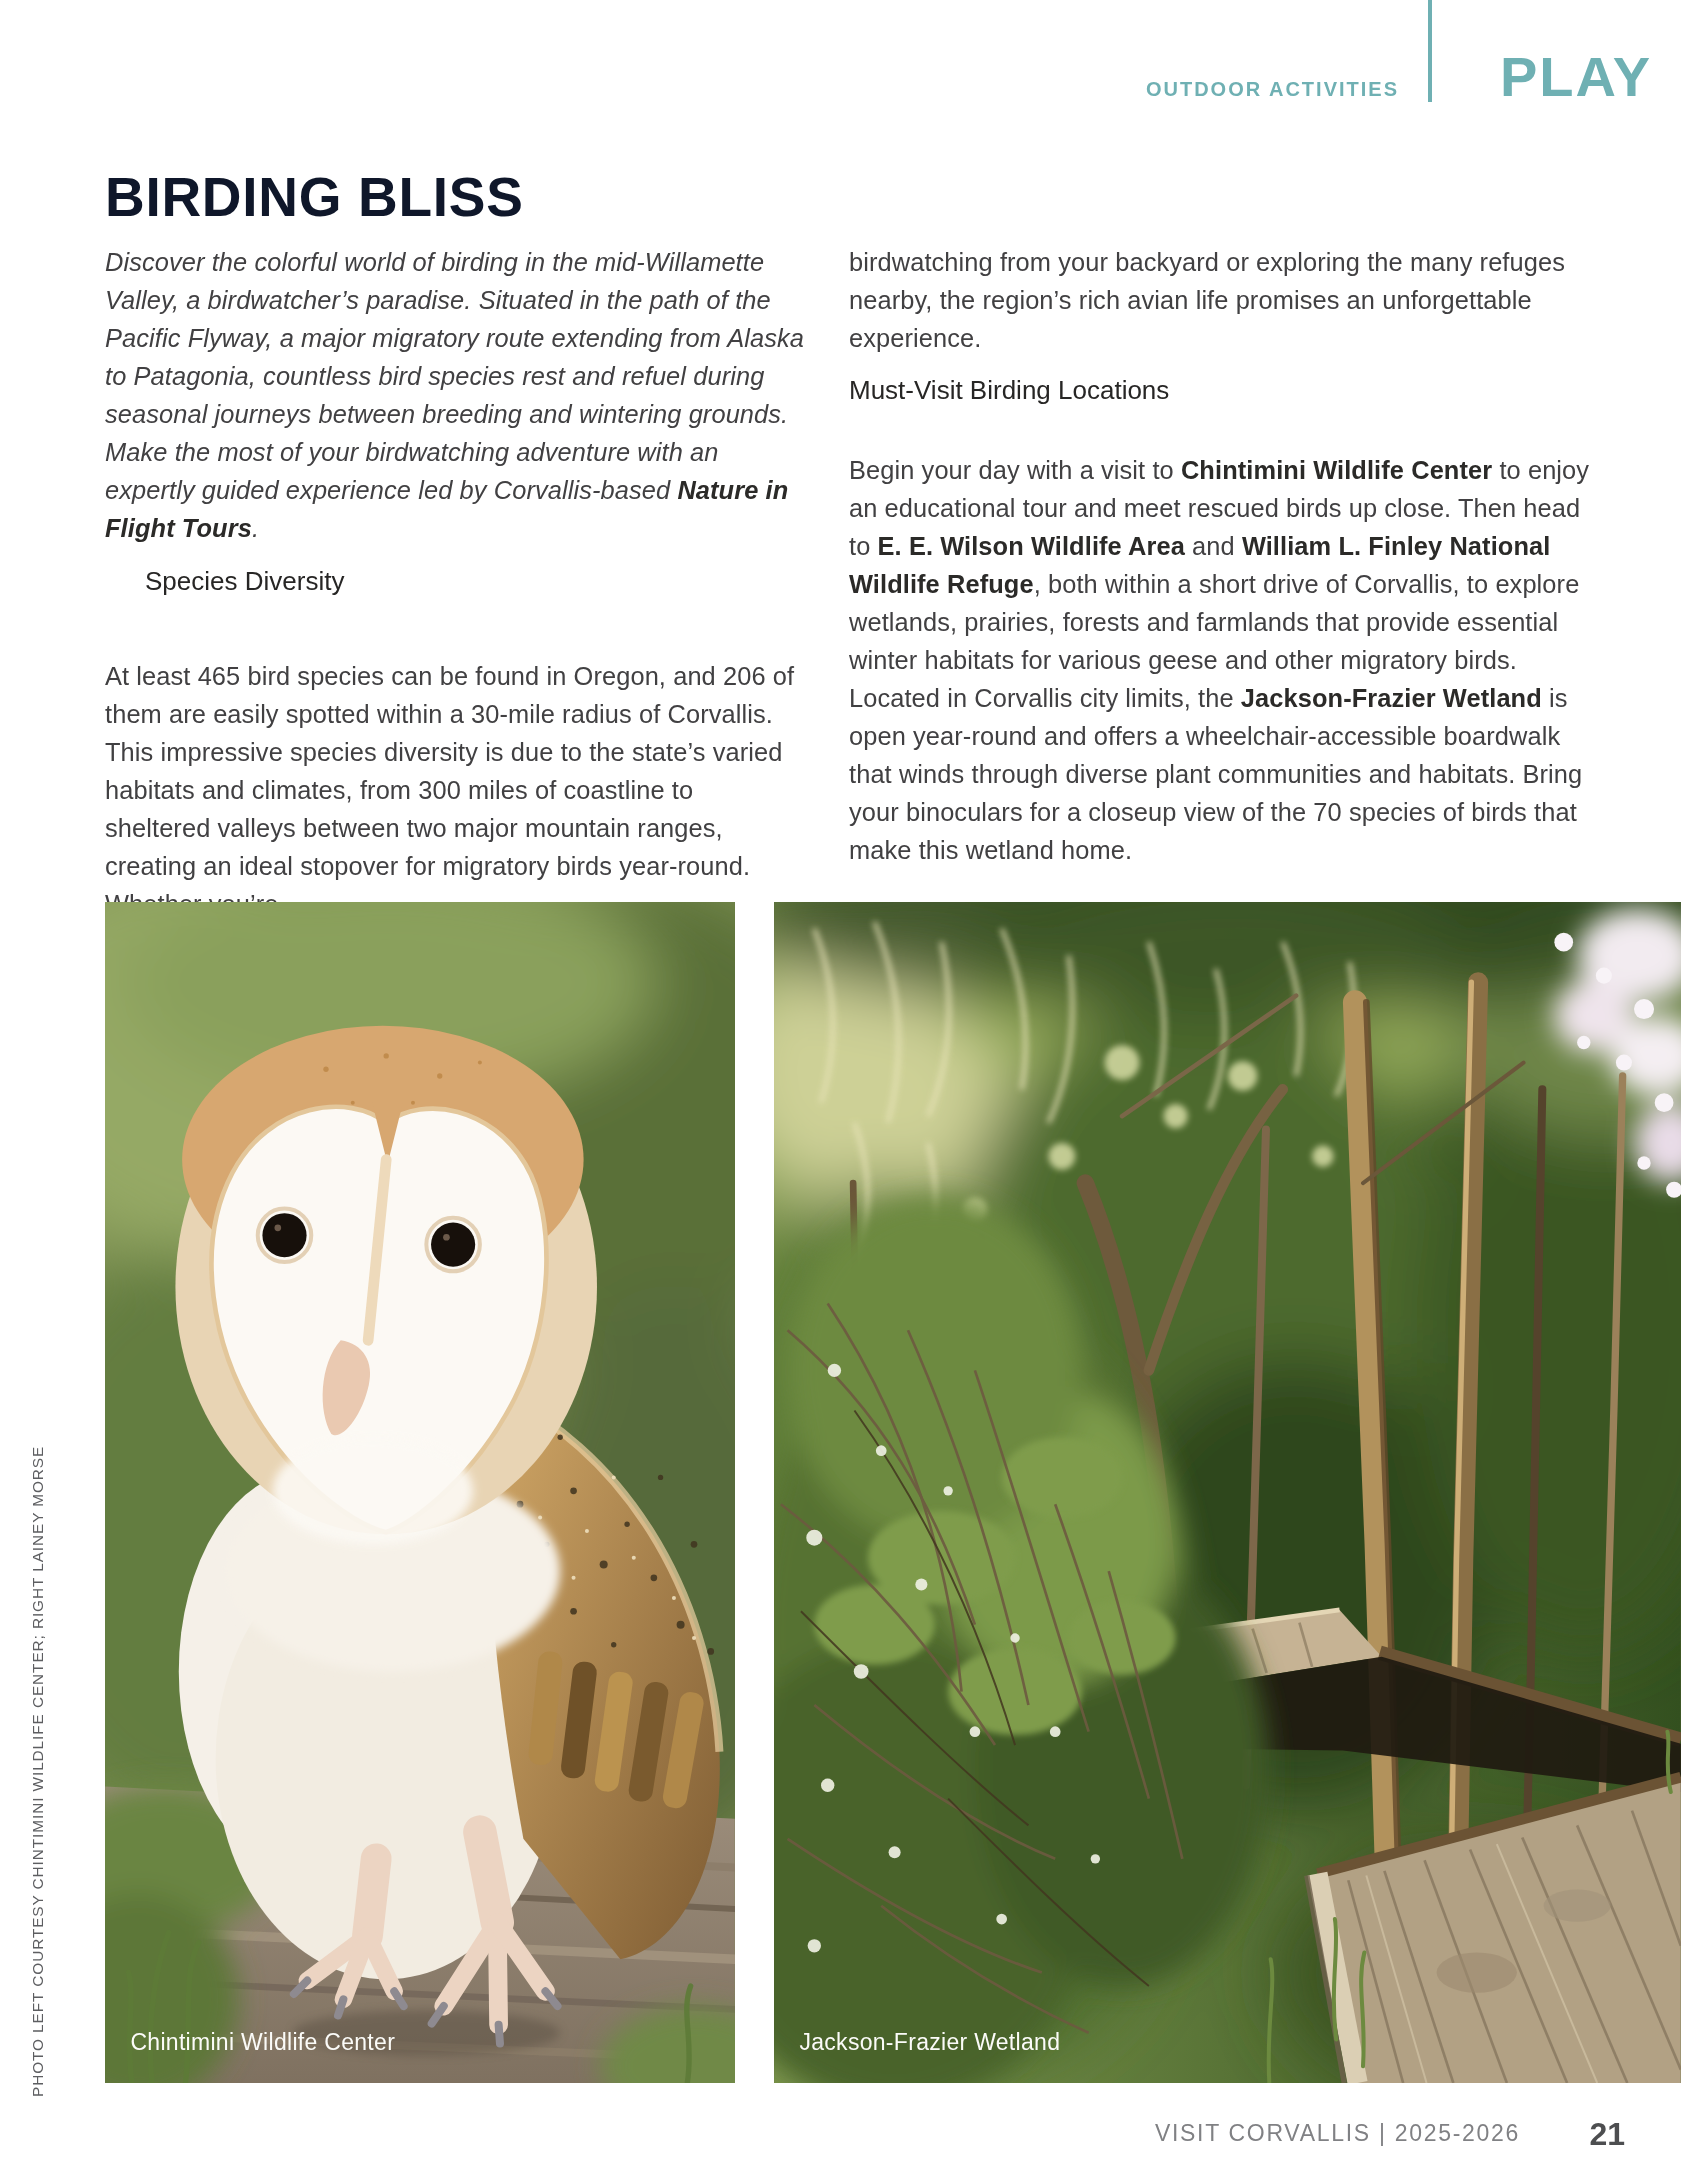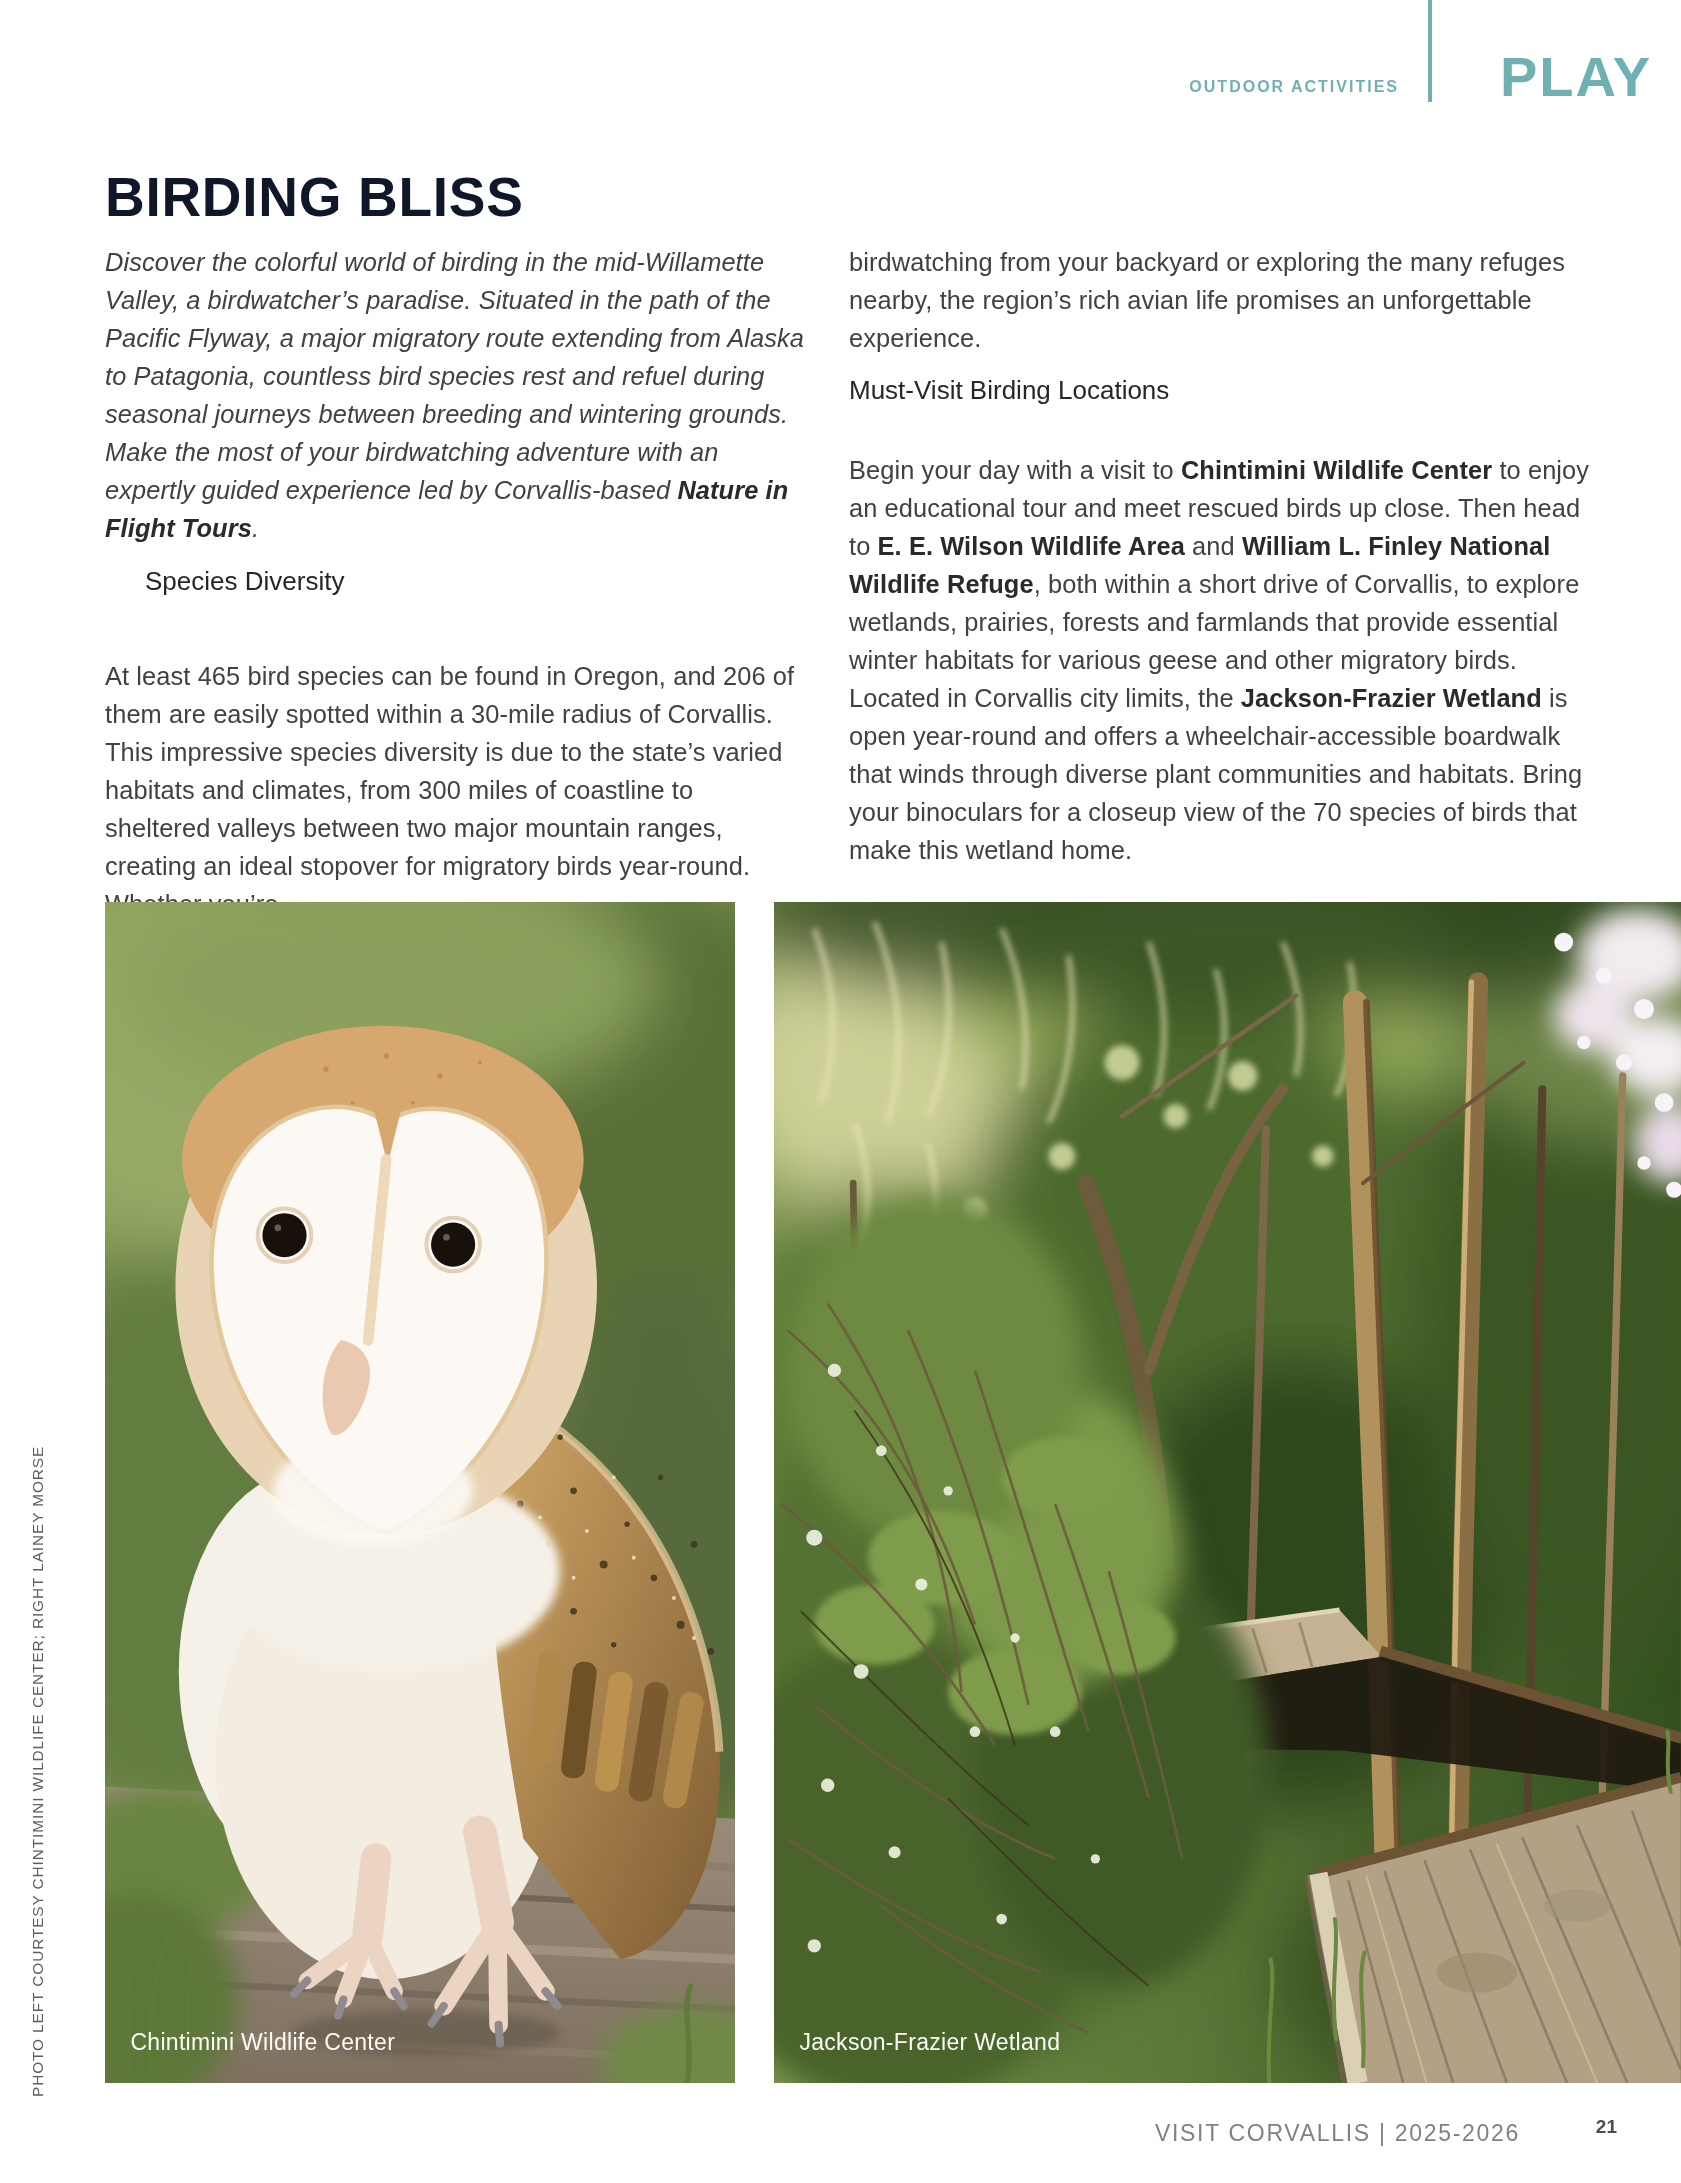--- a/index.html
+++ b/index.html
@@ -2,21 +2,21 @@
 <html style="font-size:10.7px"><head>
 <meta charset="utf-8">
 <style>
   html,body{margin:0;padding:0;}
   body{
     width:1681px;height:2183px;position:relative;background:#ffffff;
     font-family:"Liberation Sans",sans-serif;overflow:hidden;color:#414042;
   }
   .abs{position:absolute;}
   
-  .kicker{top:78px;left:1091px;width:308px;text-align:right;font-size:16px;
+  .kicker{top:78px;left:1091px;width:308px;text-align:right;font-size:20px;
     font-weight:700;letter-spacing:2px;color:#6FB0B3;}
   .header-rule{left:1428px;top:0;width:4px;height:102px;background:#6FB0B3;}
   .play{left:1500px;top:44px;font-size:56px;font-weight:800;letter-spacing:2px;color:#6FB0B3;}
   
   .title{left:105px;top:165px;font-size:55px;font-weight:800;letter-spacing:0.7px;color:#0f172a;margin:0;}
   .body-text{font-size:25.4px;line-height:38px;letter-spacing:0.1px;color:#414042;}
   .body-text .b{font-weight:700;color:#2b2a28;}
   .subhead{font-size:26px;font-weight:400;color:#272625;margin:0;}
   #left-intro{left:105px;top:218px;width:699px;font-style:italic;}
   #left-sub{left:105px;top:566px;margin-left:40px;}
@@ -28,21 +28,21 @@
   figure.photo{position:absolute;margin:0;overflow:hidden;background:#6b7c46;}
   #photo-left{left:105px;top:902px;width:630px;height:1181px;}
   #photo-right{left:774px;top:902px;width:907px;height:1181px;}
   figure.photo svg{display:block;width:100%;height:100%;}
   figcaption{position:absolute;left:25.4px;bottom:27px;color:#fbfbf8;font-size:23px;letter-spacing:0.3px;}
   
   .credit{left:29.4px;top:1478px;height:619px;writing-mode:vertical-rl;transform:rotate(180deg);
     font-size:15.4px;letter-spacing:0.9px;color:#5d5e61;white-space:nowrap;}
   
   .imprint{right:161px;top:2120px;font-size:23px;letter-spacing:1.7px;color:#808184;}
-  .pagenum{right:64px;top:2116px;font-size:19px;font-weight:700;color:#4d4e50;}
+  .pagenum{right:56px;top:2116px;font-size:32px;font-weight:700;color:#4d4e50;}
 </style>
 </head>
 <body>
 
 <div class="abs kicker">OUTDOOR ACTIVITIES</div>
 <div class="abs header-rule"></div>
 <div class="abs play">PLAY</div>
 
 <h1 class="abs title">BIRDING BLISS</h1>
 <p class="abs body-text" id="left-intro"><span>Discover the colorful world of birding in the mid-Willamette Valley, a birdwatcher’s paradise. Situated in the path of the Pacific Flyway, a major migratory route extending from Alaska to Patagonia, countless bird species rest and refuel during seasonal journeys between breeding and wintering grounds. Make the most of your birdwatching adventure with an expertly guided experience led by Corvallis-based </span><span class="b">Nature in Flight Tours</span><span>.</span></p>

